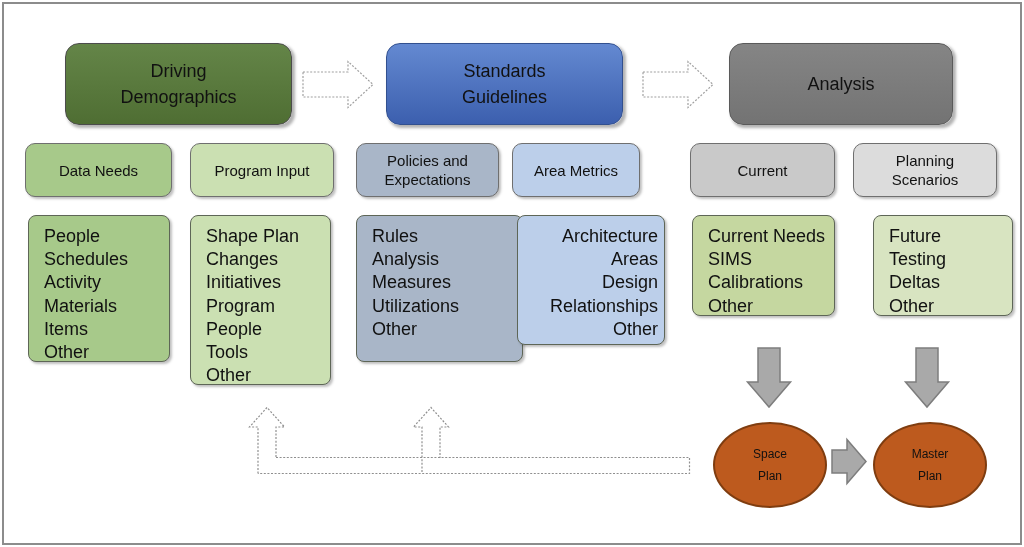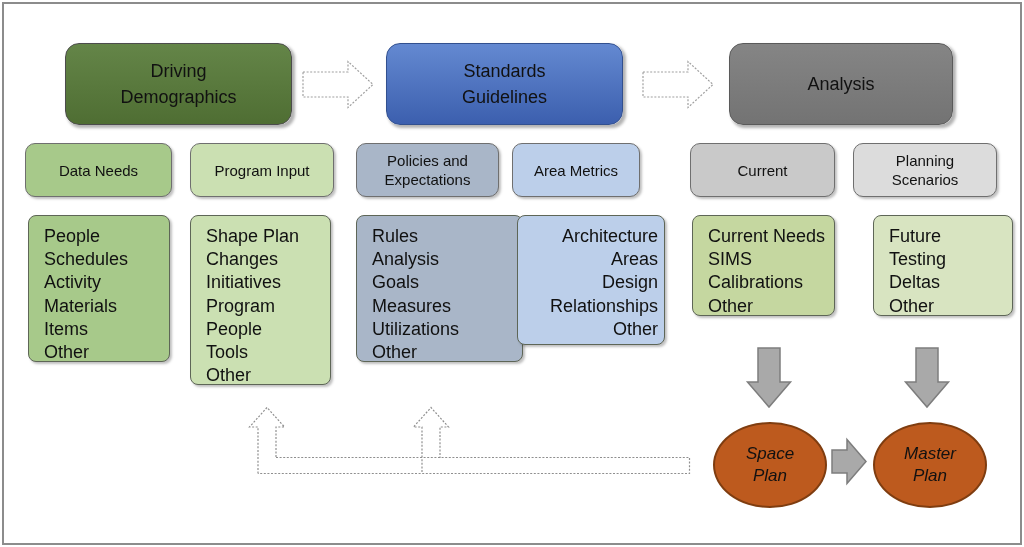--- a/index.html
+++ b/index.html
@@ -41,21 +41,21 @@
   #l0{left:28px;width:142px;height:147px;background:var(--green-mid,#a7c98a);}
   #l1{left:190px;width:141px;height:170px;background:var(--green-light,#cbe0b2);}
   #l2{left:356px;width:167px;height:147px;background:var(--blue-gray,#a9b6c8);}
   #l3{left:517px;width:148px;height:130px;background:var(--light-blue,#bccfea);text-align:right;}
   #l4{left:692px;width:143px;height:101px;background:var(--olive,#c5d7a0);}
   #l5{left:857px;width:140px;height:101px;background:var(--pale-green,#d8e4c1);margin-left:16px;}
   .ellipse{
     position:absolute;top:422px;width:114px;height:86px;border-radius:50%;
     background:var(--orange,#bd5a1e);border:2px solid var(--orange-border,#7f3d10);
     display:flex;align-items:center;justify-content:center;text-align:center;
-    white-space:pre-line;font-size:17px;line-height:22px;box-sizing:border-box;font-style:italic;
+    white-space:pre-line;font-size:12px;line-height:22px;box-sizing:border-box;
   }
   #sp{left:713px;}
   #mp{left:873px;}
   #arrows{position:absolute;left:0;top:0;width:1024px;height:547px;}
   .hollow{fill:#ffffff;stroke:#9f9f9f;stroke-width:1.2;stroke-dasharray:2,1.6;}
   .solid-arrow{fill:var(--arrow-gray,#a9a9a9);stroke:var(--arrow-border,#7d7d7d);stroke-width:1.5;}
   .dotted{fill:none;stroke:var(--dotted-line,#8f8f8f);stroke-width:1.2;stroke-dasharray:2,1.6;}
 </style>
 </head>
 <body>
@@ -101,21 +101,20 @@
       <div>Changes</div>
       <div>Initiatives</div>
       <div>Program</div>
       <div>People</div>
       <div>Tools</div>
       <div>Other</div>
     </div>
   <div class="lst" id="l2">
       <div>Rules</div>
       <div>Analysis</div>
-      <div>Goals</div>
       <div>Measures</div>
       <div>Utilizations</div>
       <div>Other</div>
     </div>
   <div class="lst" id="l3">
       <div>Architecture</div>
       <div>Areas</div>
       <div>Design</div>
       <div>Relationships</div>
       <div>Other</div>

